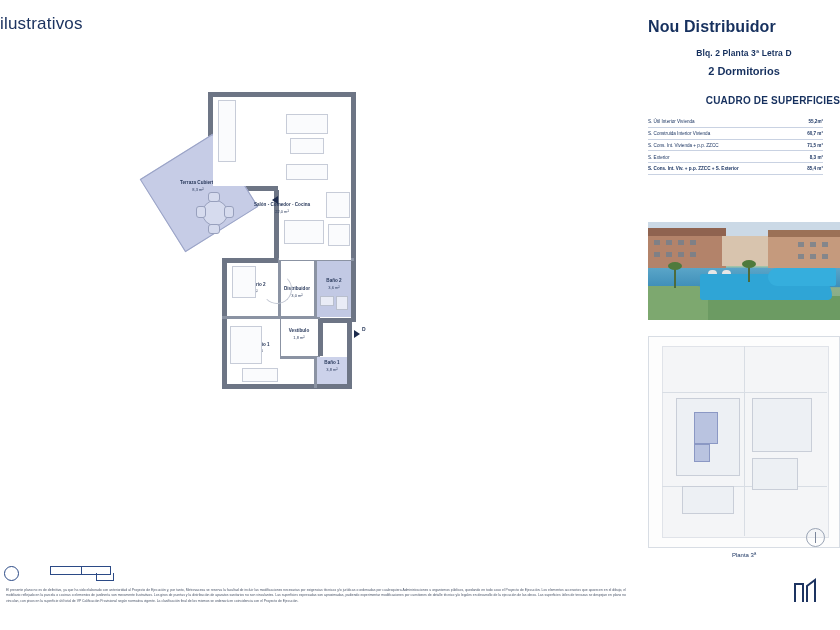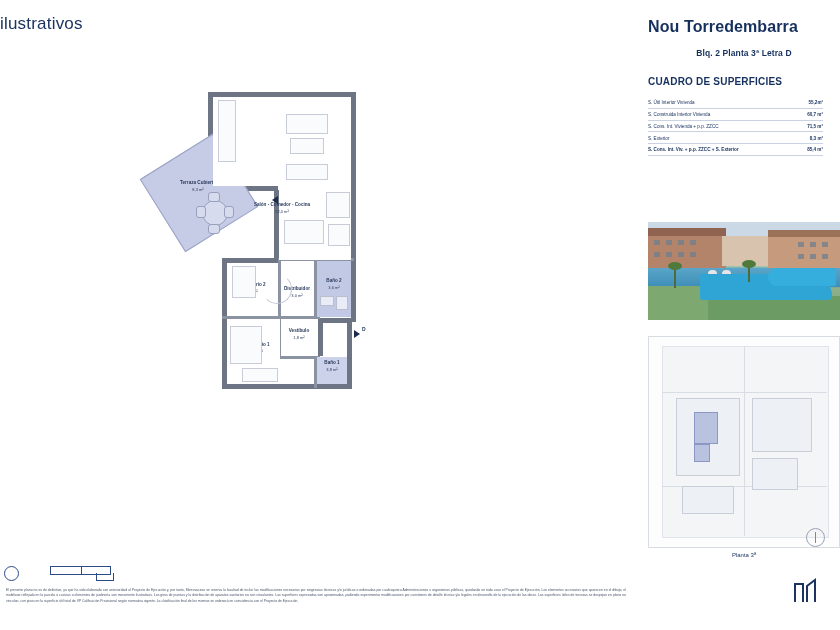--- a/index.html
+++ b/index.html
@@ -29,21 +29,21 @@
   .rsub{
     margin-top:12px;font-size:8.5px;color:#16305e;font-weight:700;
     text-align:center;letter-spacing:.1px;
   }
   .rsub2{
     margin-top:7px;font-size:11px;color:#16305e;font-weight:700;
     text-align:center;
   }
   .cuadro-title{
     margin-top:18px;font-size:10px;font-weight:700;color:#16305e;
-    text-align:left;letter-spacing:.2px;
+    text-align:right;letter-spacing:.2px;
   }
   .surf-table{
     margin-top:10px;width:175px;border-collapse:collapse;
   }
   .surf-table tr{border-bottom:.6px solid #c9d2e2;}
   .surf-table td{
     font-size:4.6px;color:#16305e;padding:3.2px 0 2.6px 0;
     letter-spacing:0;
   }
   .surf-table td.val{text-align:right;font-weight:700;}
@@ -146,22 +146,23 @@
   .mvlogo{position:absolute;left:790px;top:576px;width:30px;height:30px;}
 </style>
 </head>
 <body>
 
 <div class="sheet">
 
   <div class="brand">ilustrativos</div>
 
   <div class="rpanel">
-    <div class="rtitle">Nou Torredembarra</div>
+    <div class="rtitle">Nou Distribuidor</div>
     <div class="rsub">Blq. 2 Planta 3ª Letra D</div>
+    <div class="rsub2">2 Dormitorios</div>
 
     <div class="cuadro-title">CUADRO DE SUPERFICIES</div>
 
     <table class="surf-table">
       <tbody>
           <tr>
         <td>S. Útil Interior Vivienda</td>
         <td class="val">55,2m²</td>
       </tr>
       <tr>

